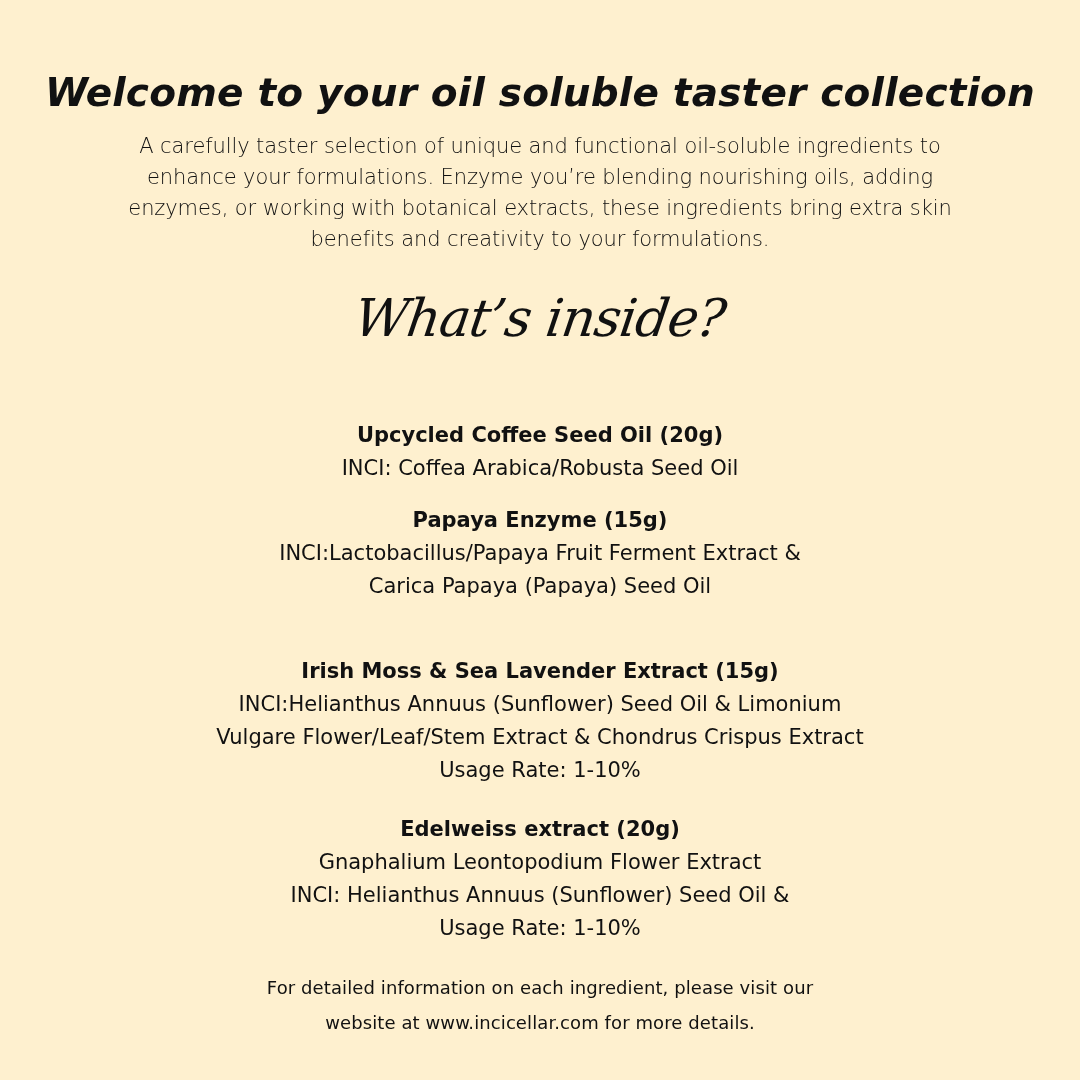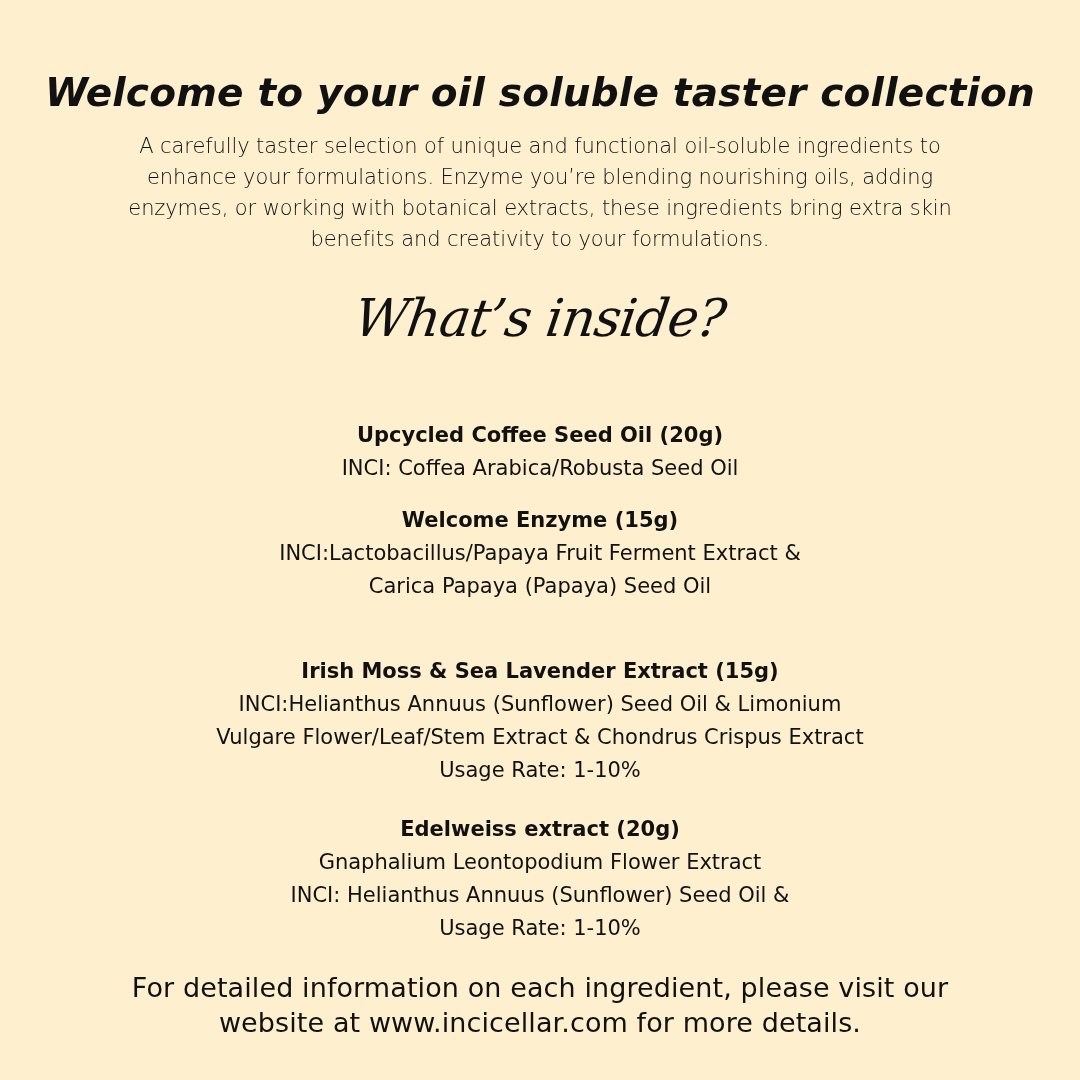--- a/index.html
+++ b/index.html
@@ -39,21 +39,21 @@
     .item { font-size: 21px; line-height: 33px; }
     .item .name { font-weight: bold; }
     .item .lbl { font-weight: normal; }
     .item .val { font-weight: normal; }
     .item1 { top: 386px; margin-top: 33px; }
     .item2 { top: 504px; }
     .item3 { top: 655px; }
     .item4 { top: 813px; }
     .footer {
       top: 970px;
-      font-size: 27px;
+      font-size: 18px;
       line-height: 35px;
       letter-spacing: 0.1px;
     }
   </style>
 </head>
 <body>
 
 <div class="abs title">Welcome to your oil soluble taster collection</div>
 
 <div class="abs intro">
@@ -64,21 +64,21 @@
 </div>
 
 <div class="abs script-heading">What’s inside?</div>
 
 <div class="abs item item1">
   <div class="name">Upcycled Coffee Seed Oil (20g)</div>
   <div><span class="lbl">INCI:</span><span class="val"> Coffea Arabica/Robusta Seed Oil</span></div>
 </div>
 
 <div class="abs item item2">
-  <div class="name">Welcome Enzyme (15g)</div>
+  <div class="name">Papaya Enzyme (15g)</div>
   <div><span class="lbl">INCI:</span><span class="val">Lactobacillus/Papaya Fruit Ferment Extract &amp;</span></div>
   <div>Carica Papaya (Papaya) Seed Oil</div>
 </div>
 
 <div class="abs item item3">
   <div class="name">Irish Moss &amp; Sea Lavender Extract (15g)</div>
   <div><span class="lbl">INCI:</span><span class="val">Helianthus Annuus (Sunflower) Seed Oil &amp; Limonium</span></div>
   <div>Vulgare Flower/Leaf/Stem Extract &amp; Chondrus Crispus Extract</div>
   <div><span class="lbl">Usage Rate:</span><span class="val"> 1-10%</span></div>
 </div>

